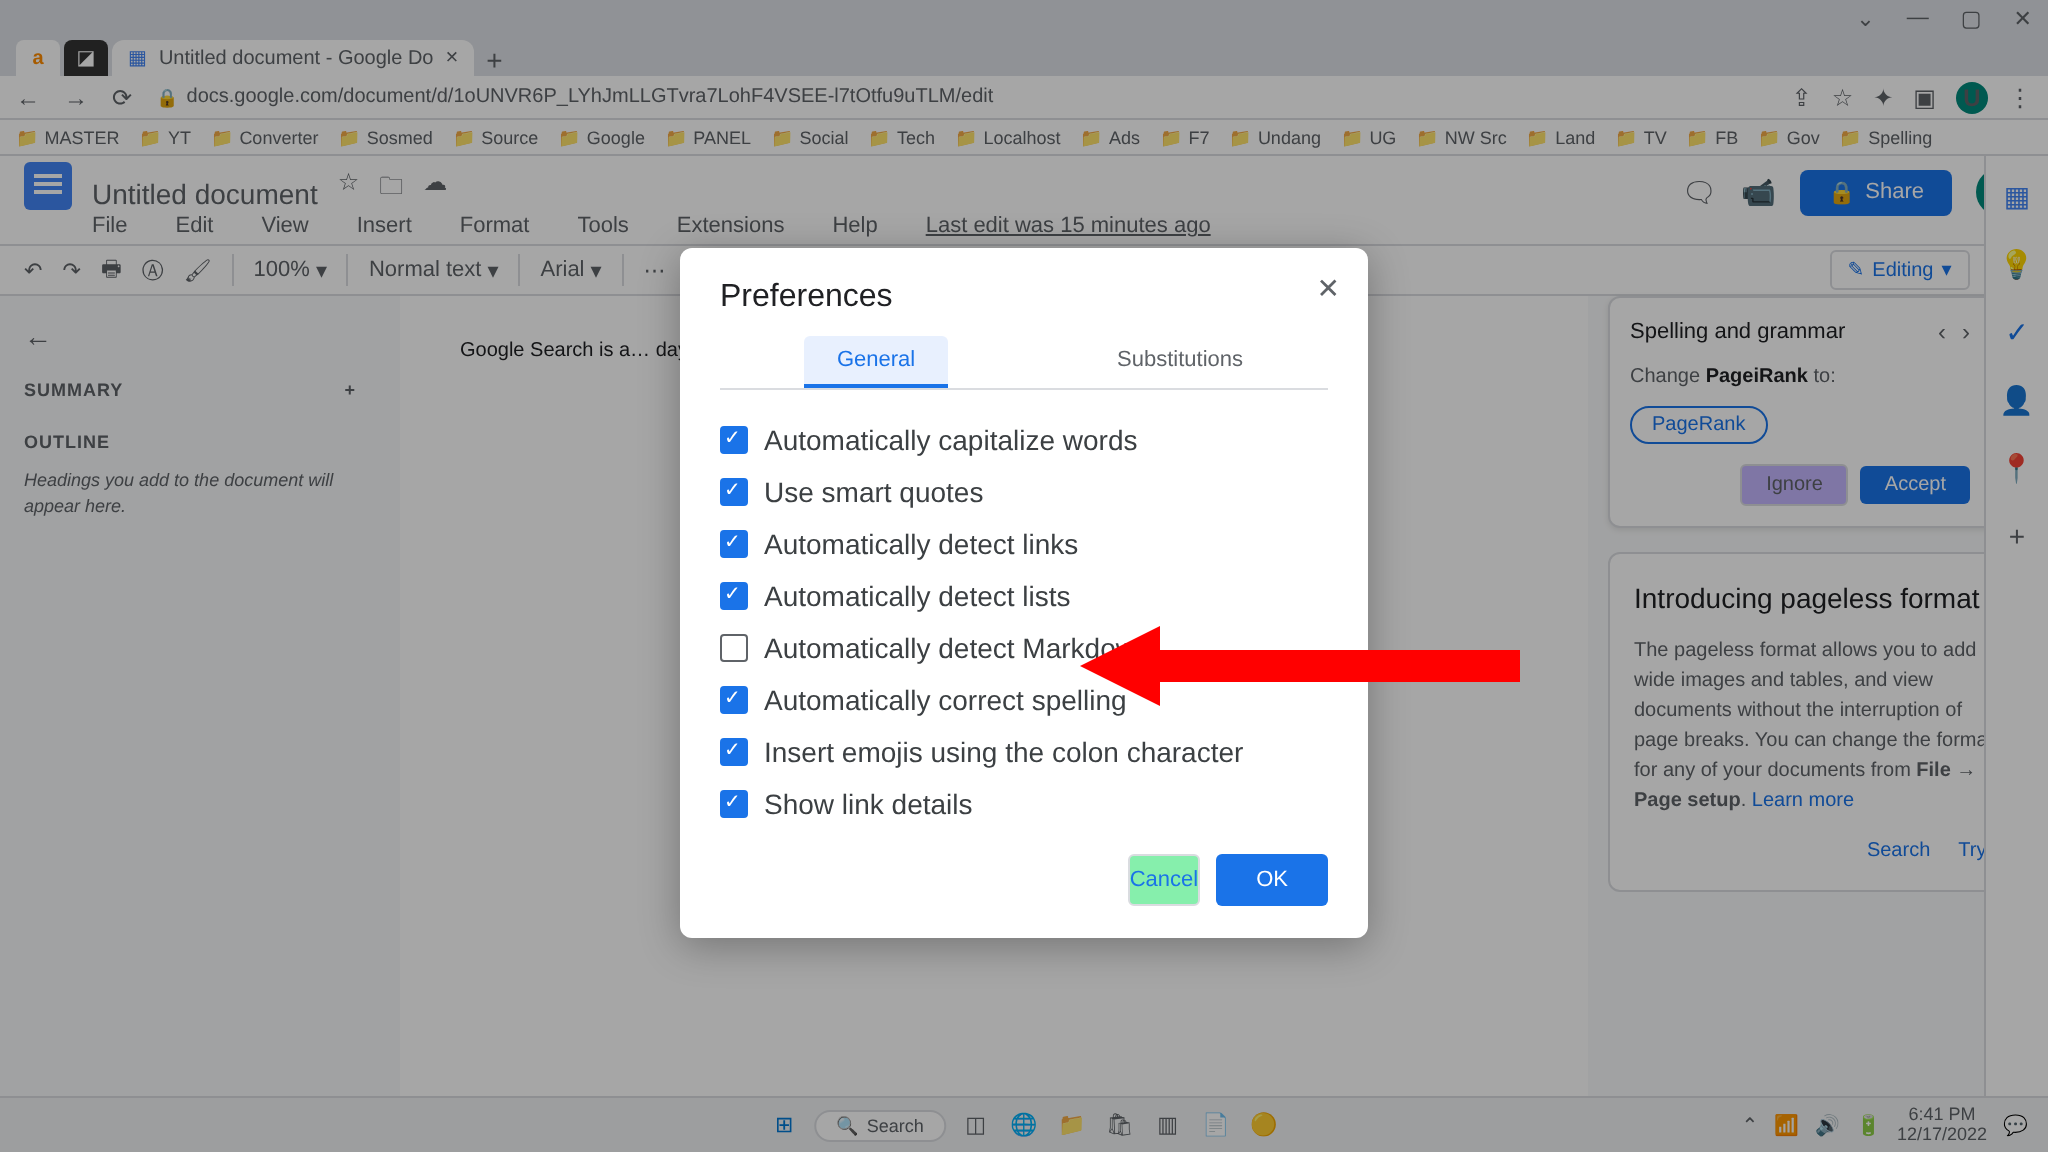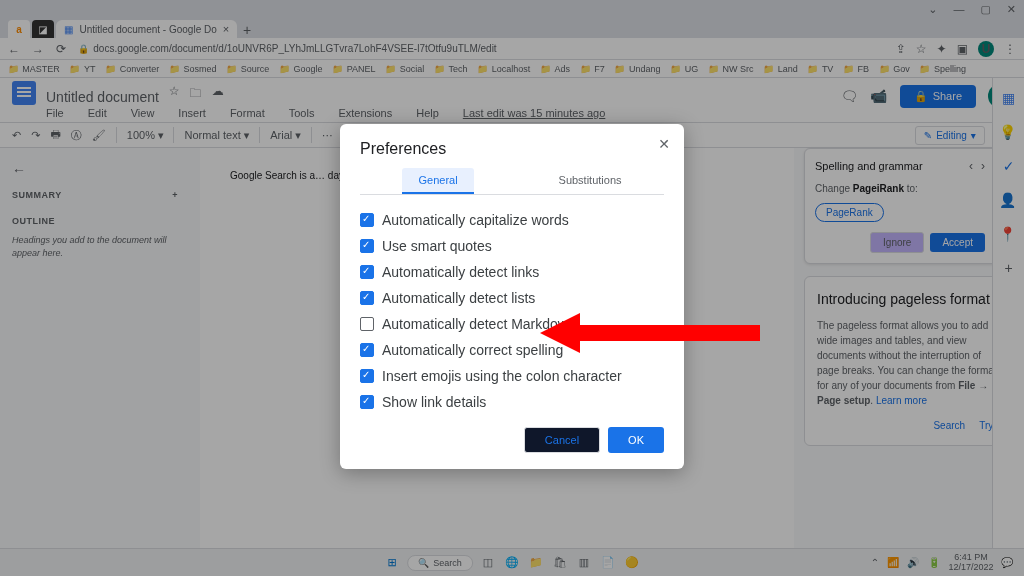--- a/index.html
+++ b/index.html
@@ -68,21 +68,21 @@
 .modaltabs{display:flex;justify-content:space-around;border-bottom:1px solid #dadce0;margin:0 20px}
 .modaltabs span{padding:6px 0;font-size:11px;color:#5f6368;cursor:pointer}
 .modaltabs .active{color:#1a73e8;border-bottom:2px solid #1a73e8;background:#e8f0fe;padding:6px 16px;border-radius:3px 3px 0 0}
 .preflist{padding:12px 20px 4px}
 .prefitem{display:flex;align-items:center;gap:8px;padding:5px 0;font-size:14px;color:#3c4043}
 .cb{width:14px;height:14px;border:1.5px solid #5f6368;border-radius:2px;position:relative;flex-shrink:0}
 .cb.checked{background:#1a73e8;border-color:#1a73e8}
 .cb.checked::after{content:"✓";position:absolute;color:#fff;font-size:10px;left:1px;top:-1px}
 .prefhint{font-size:9px;color:#80868b;margin-left:22px;margin-top:-3px;margin-bottom:6px}
 .modalactions{display:flex;justify-content:flex-end;gap:8px;padding:8px 20px 0}
-.btncancel{border:1px solid #dadce0;background:#0f172a;color:#1a73e8;padding:6px 20px;border-radius:3px;font-size:11px;cursor:pointer}
+.btncancel{border:1px solid #dadce0;background:#86efac;color:#1a73e8;padding:6px 0;border-radius:3px;font-size:11px;cursor:pointer}
 .btnok{background:#1a73e8;color:#fff;padding:6px 20px;border-radius:3px;font-size:11px;border:none;cursor:pointer}
 .arrow{position:absolute;left:540px;top:308px;z-index:30;pointer-events:none}
 .arrow svg{width:220px;height:50px}
 .taskbar{position:absolute;bottom:0;left:0;right:0;height:28px;background:#f1f3f4;border-top:1px solid #dadce0;display:flex;align-items:center;padding:0 10px;font-size:10px;color:#5f6368}
 .taskcenter{position:absolute;left:50%;transform:translateX(-50%);display:flex;align-items:center;gap:6px}
 .searchpill{background:#fff;border:1px solid #dadce0;border-radius:12px;padding:2px 10px;display:flex;align-items:center;gap:4px;font-size:9px}
 .tico{width:18px;height:18px;border-radius:3px;display:flex;align-items:center;justify-content:center;font-size:11px}
 .taskright{margin-left:auto;display:flex;align-items:center;gap:8px}
 .clock{text-align:center;line-height:1.1;font-size:9px}
 </style>

